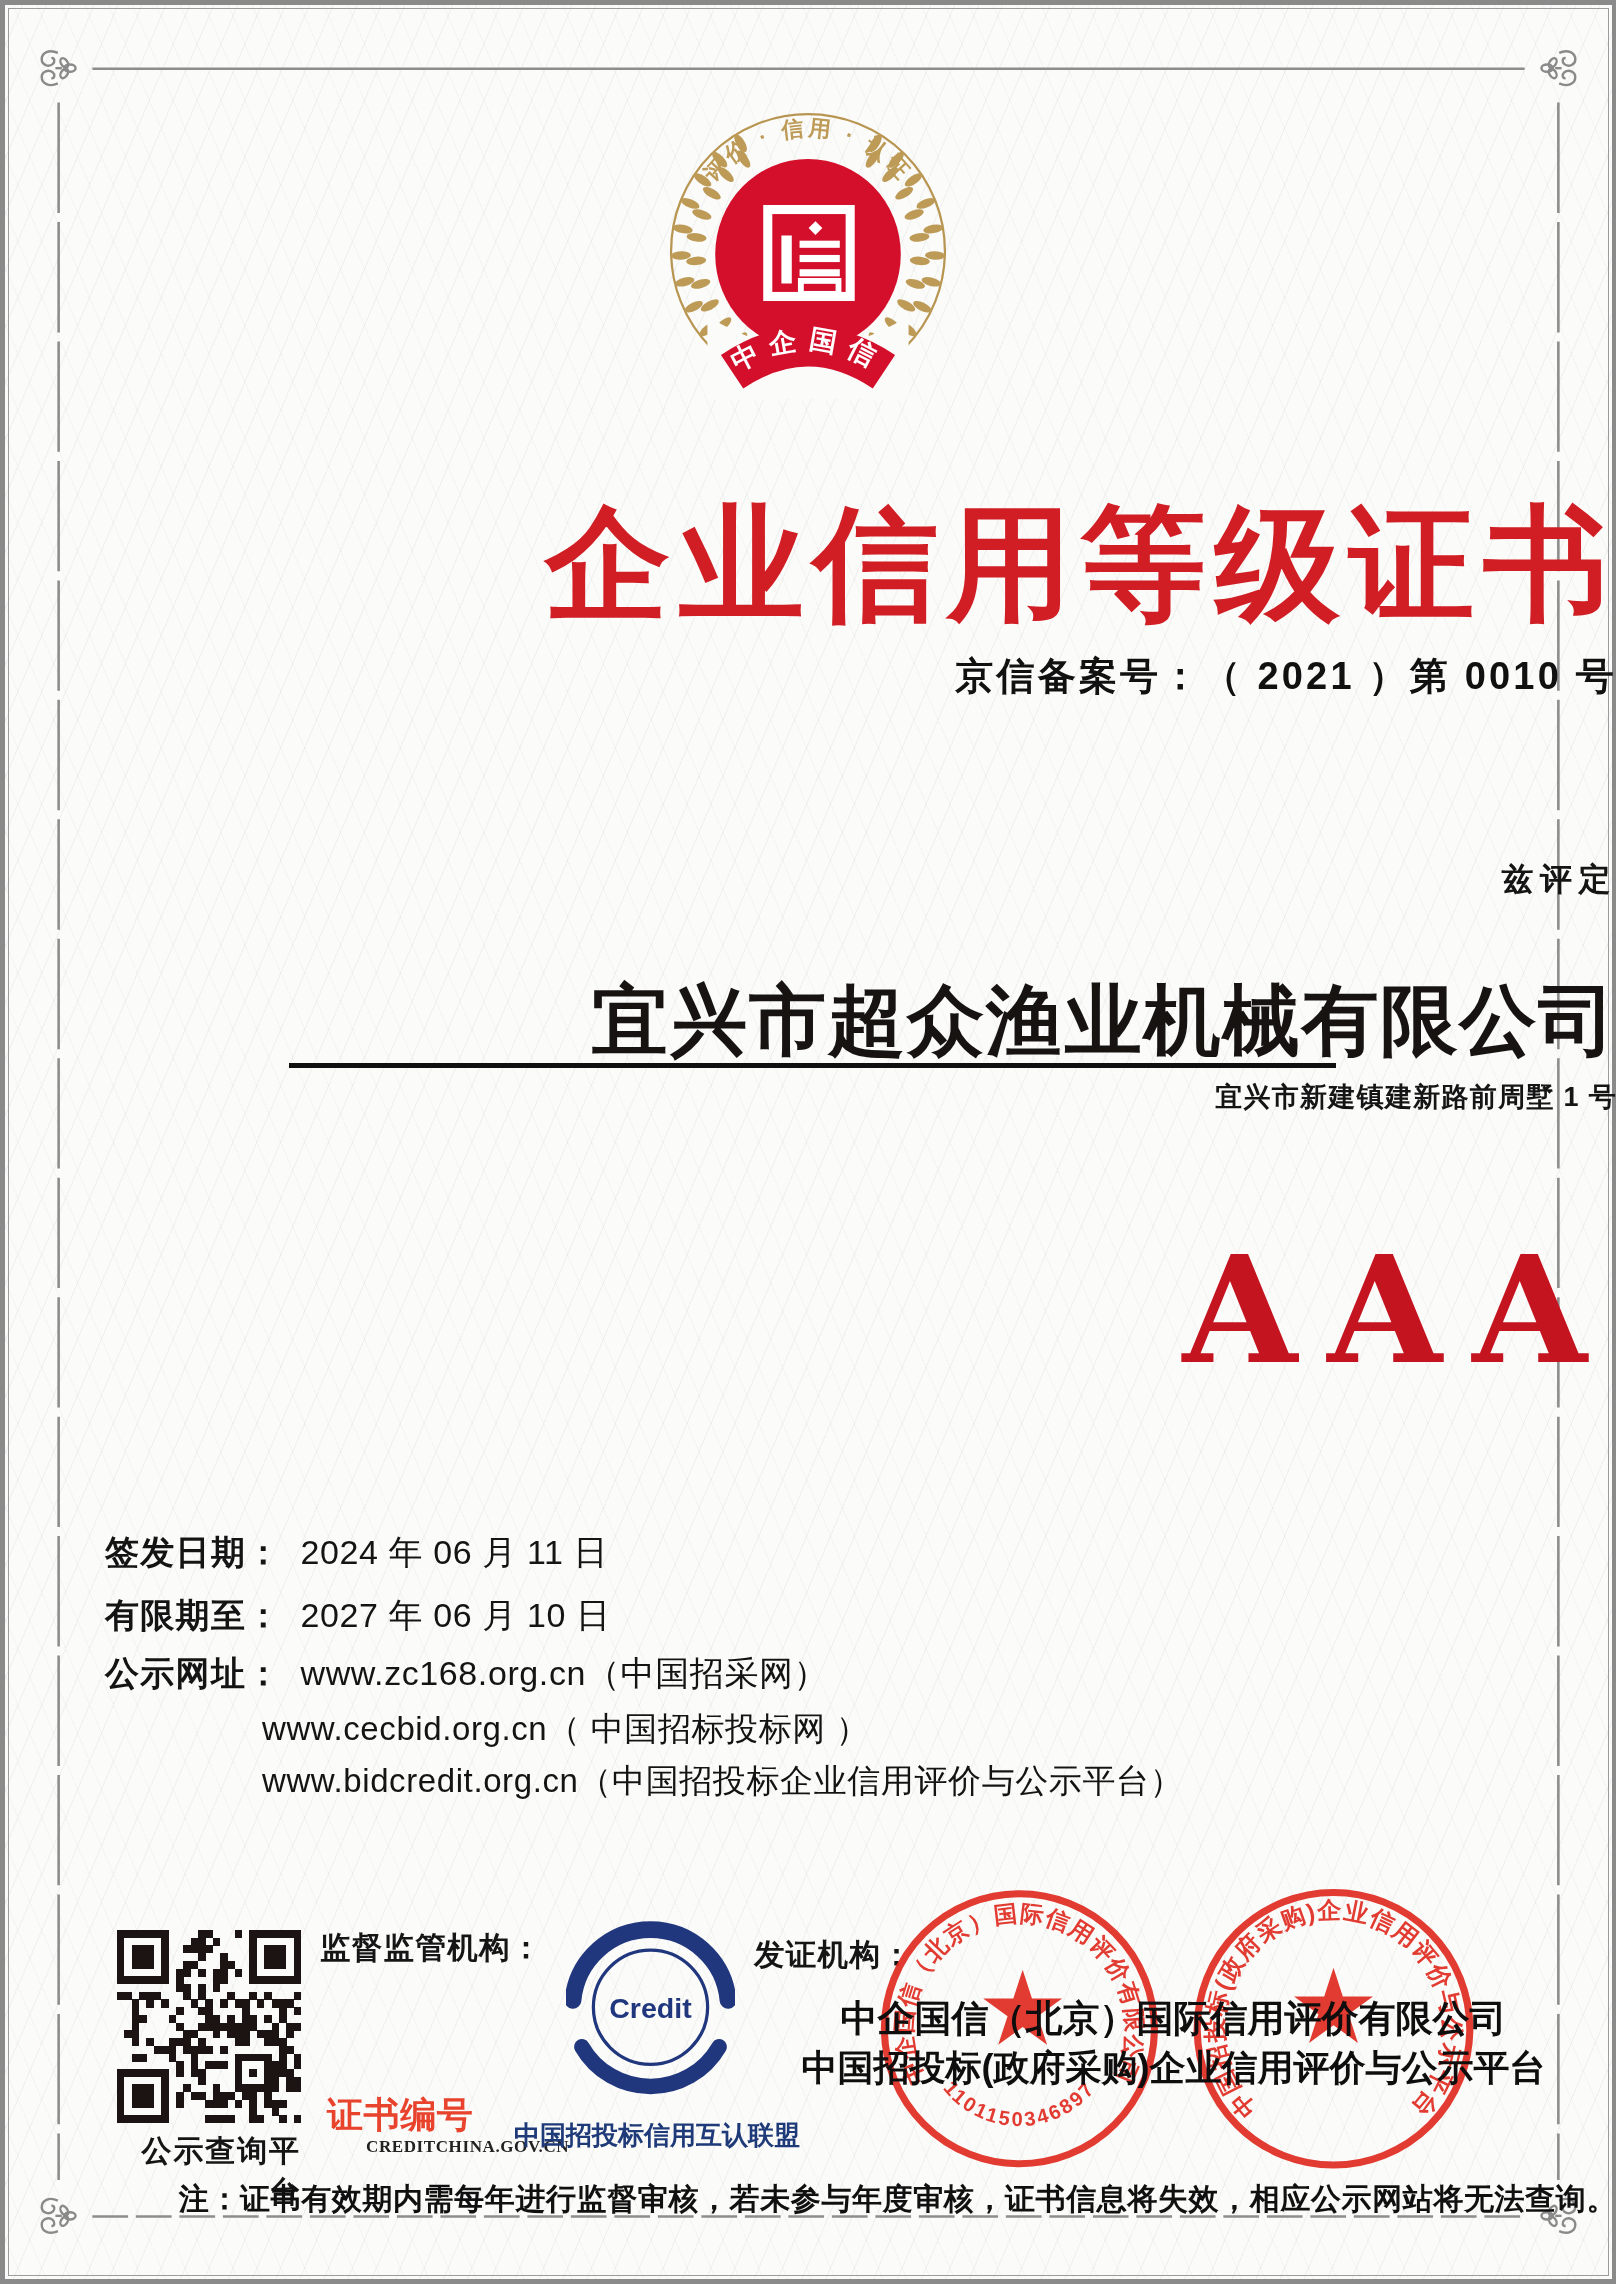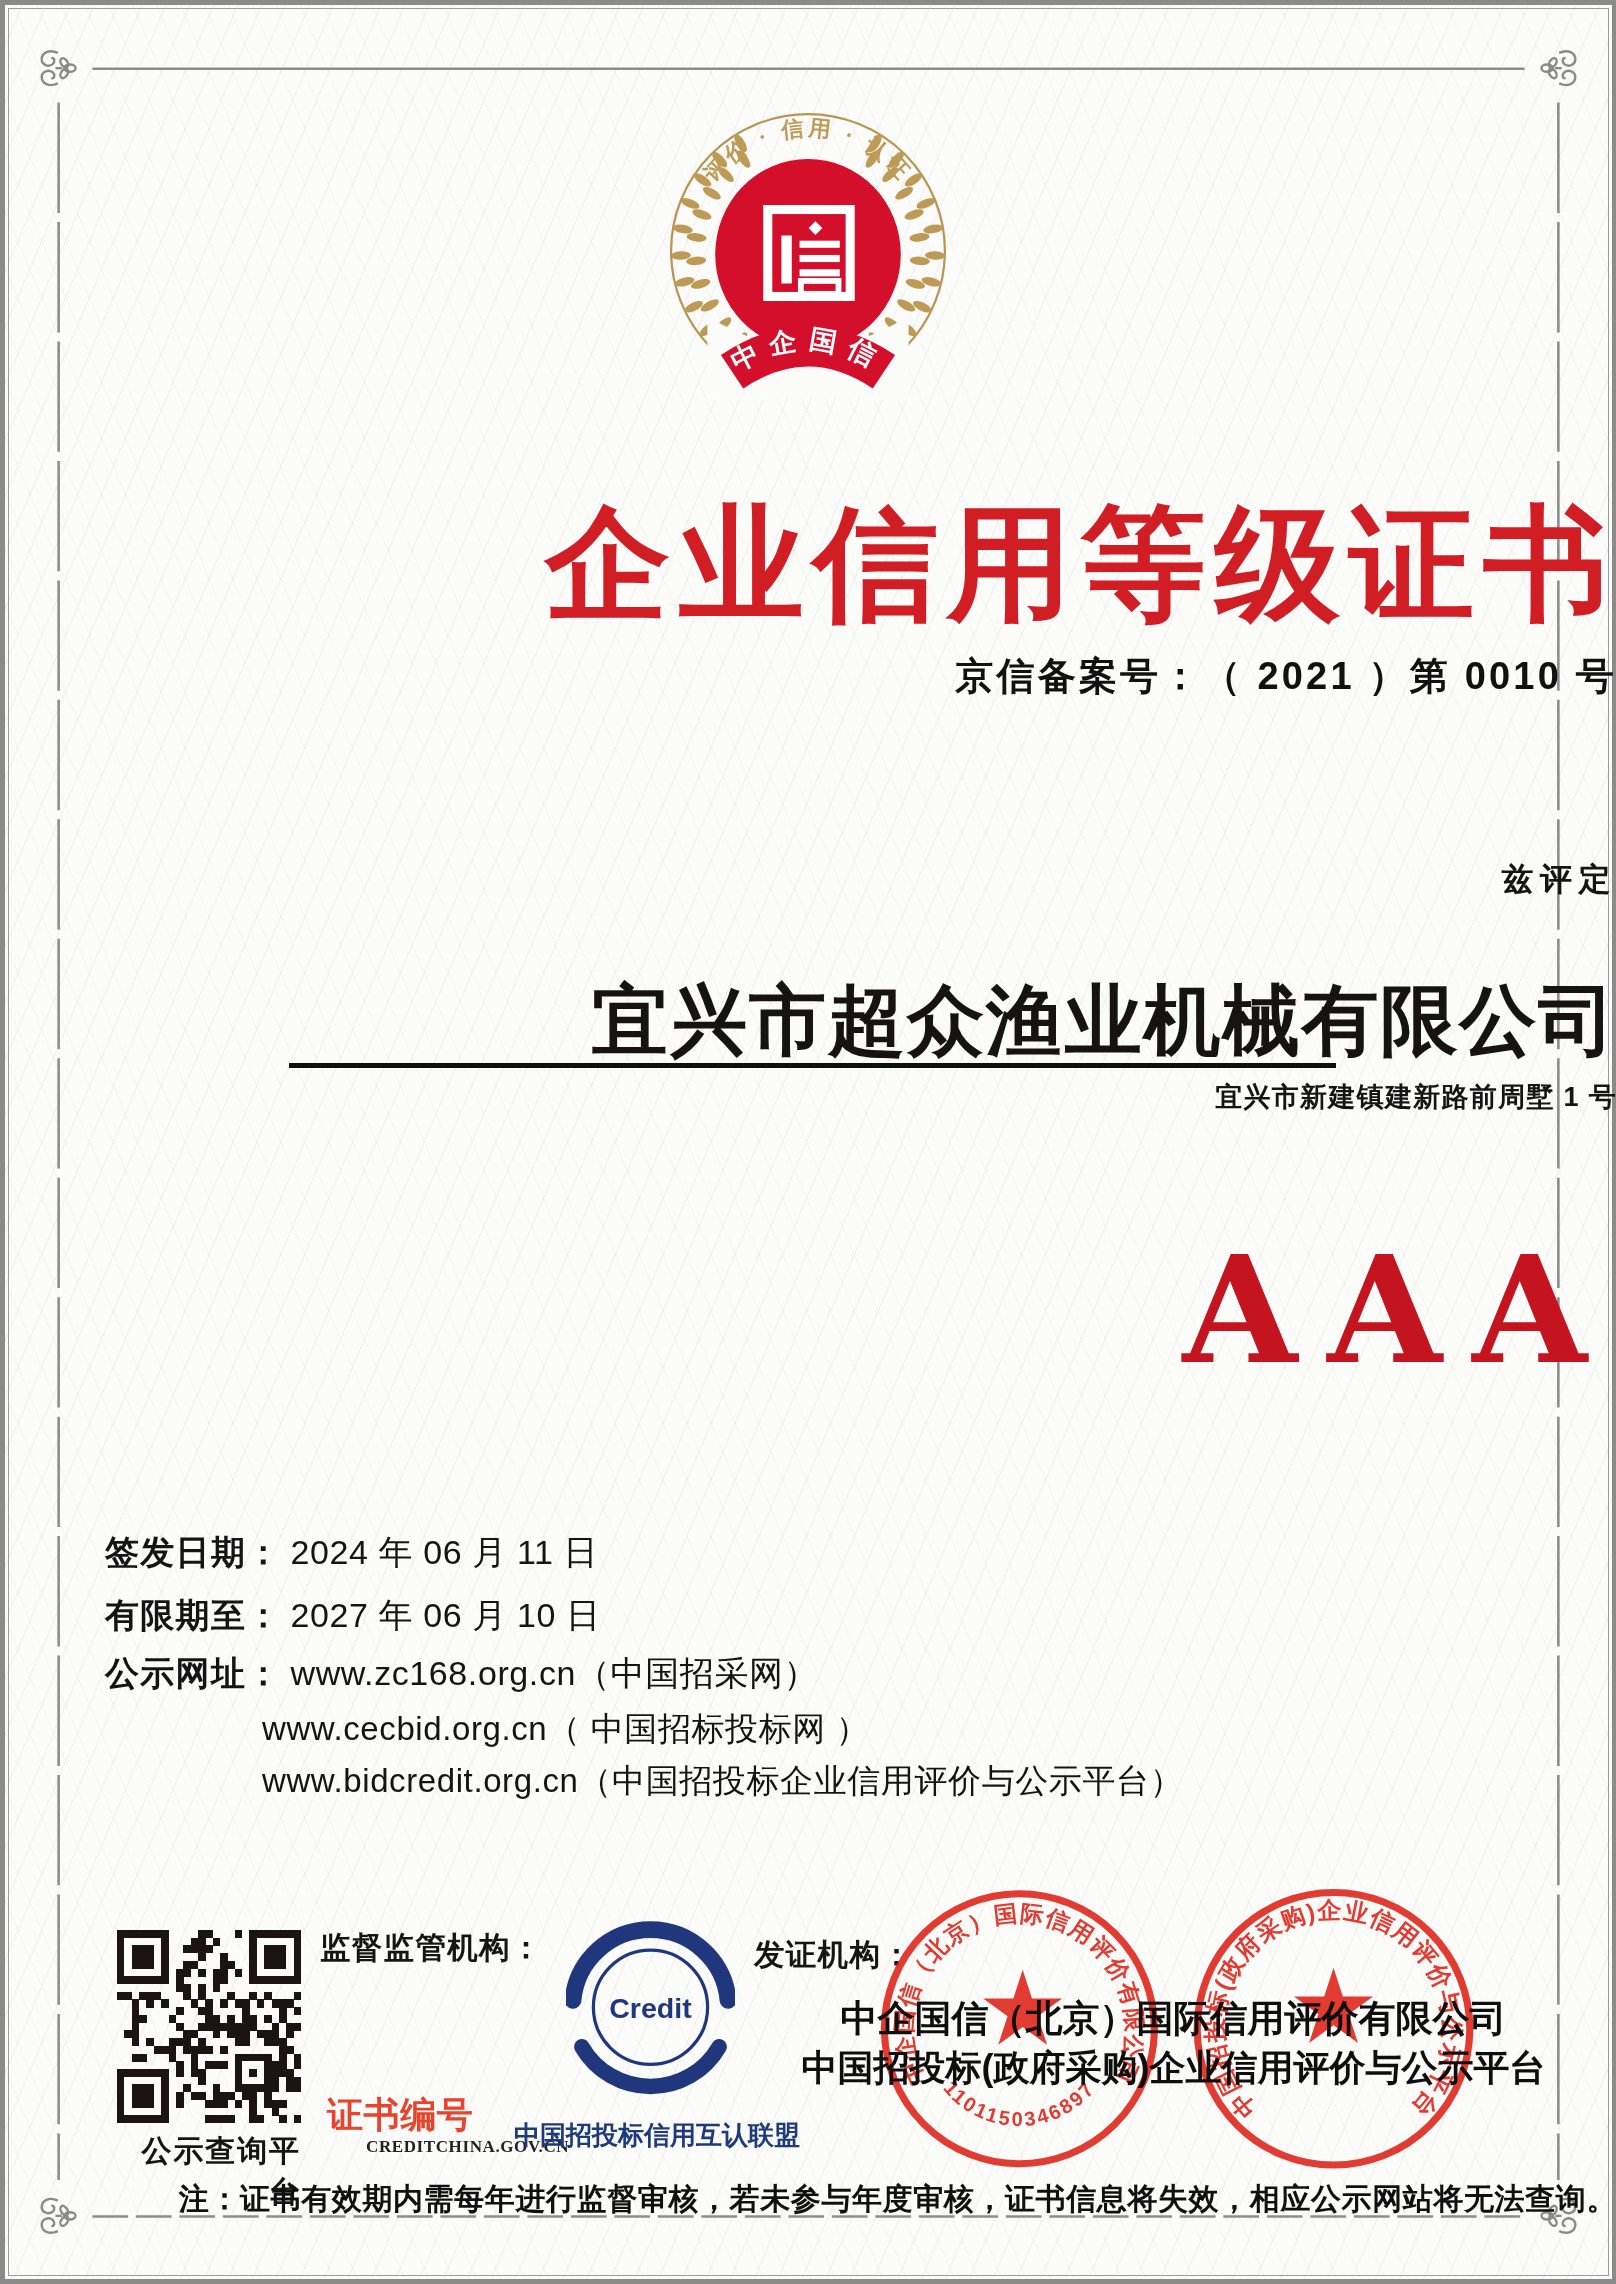--- a/index.html
+++ b/index.html
@@ -20,21 +20,21 @@
   .certno{top:732px;font-size:38px;font-weight:bold;letter-spacing:2.6px;color:#111;}
   .certno .serif{font-family:"Liberation Serif",serif;font-size:41px;letter-spacing:1.3px;}
   .hereby{top:858px;font-size:32px;font-weight:bold;letter-spacing:6.5px;}
   .company{top:970px;font-size:77px;font-weight:bold;letter-spacing:1.9px;color:#161311;}
   .company-underline{left:289px;top:1063px;width:1047px;height:4.5px;background:#101010;}
   .address{top:1079px;font-size:27px;font-weight:bold;letter-spacing:1.3px;}
   .rating{top:1223px;font-size:148px;font-weight:bold;letter-spacing:30px;
           font-family:"DejaVu Serif","Liberation Serif",serif;color:#c41420;}
   .inforow{position:absolute;left:105px;font-size:34px;white-space:nowrap;color:#141414;}
   .inforow .lbl{font-weight:bold;letter-spacing:1.3px;}
-  .inforow .val{margin-left:9px;letter-spacing:0.6px;text-align:right;}
+  .inforow .val{margin-left:19px;letter-spacing:0.6px;text-align:right;}
   .urlrow{position:absolute;left:262px;font-size:33px;white-space:nowrap;color:#141414;letter-spacing:0.6px;}
   .qr-caption{left:118px;top:2131px;width:183px;text-align:right;font-size:30px;font-weight:bold;letter-spacing:1.9px;}
   .sup-label{left:320px;top:1928px;font-size:30.5px;font-weight:bold;letter-spacing:1.3px;}
   .cc-name{left:327px;top:2091px;font-size:36px;font-weight:bold;color:#e8432d;letter-spacing:0.6px;}
   .cc-site{left:326px;top:2137px;font-size:17px;font-weight:bold;font-family:"Liberation Serif",serif;letter-spacing:0.6px;color:#222;margin-left:40px;}
   .alliance{left:514px;top:2118px;font-size:26px;font-weight:bold;color:#1e3a78;letter-spacing:0px;}
   .iss-label{left:754px;top:1935px;font-size:30.5px;font-weight:bold;letter-spacing:1.3px;}
   .iss-line1{position:absolute;left:784px;top:1994px;width:779px;text-align:center;font-size:37px;font-weight:bold;white-space:nowrap;color:#0e0e0e;}
   .iss-line2{position:absolute;left:784px;top:2044px;width:779px;text-align:center;font-size:36px;font-weight:bold;white-space:nowrap;color:#0e0e0e;}
   .note{top:2179px;font-size:30px;font-weight:bold;letter-spacing:0.6px;color:#101010;}

